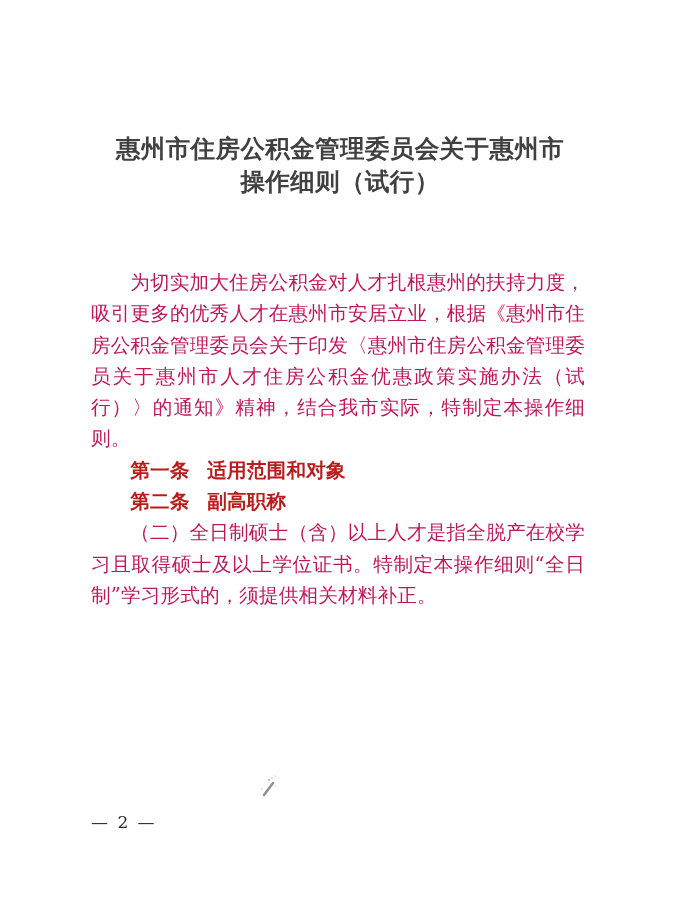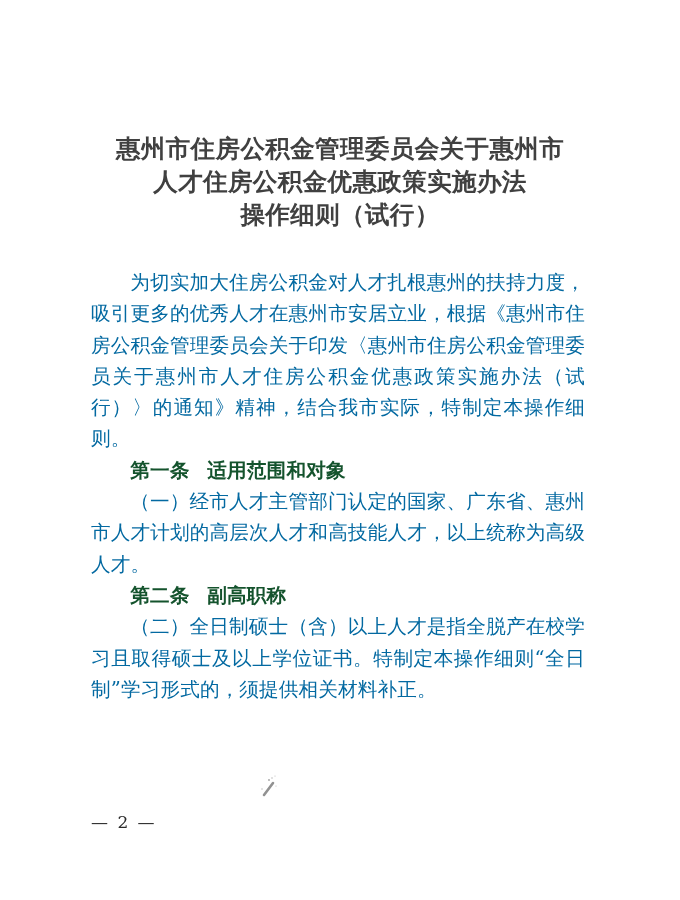--- a/index.html
+++ b/index.html
@@ -47,35 +47,35 @@
     top: 267px;
     width: 494px;
   }
   .para {
     font-size: 19.6px;
     line-height: 31.3px;
     text-align: justify;
     text-justify: inter-ideograph;
     margin: 0;
     letter-spacing: 0.15px;
-    color: #0369a1;
+    color: #be185d;
     font-family: "DejaVu Serif", "Liberation Serif", serif;
   }
   .para.indent {
     text-indent: 2em;
   }
   .heading {
     font-family: "DejaVu Sans", "Liberation Sans", sans-serif;
     font-weight: 700;
     font-size: 19.6px;
     line-height: 31.3px;
     text-indent: 2em;
     margin: 0;
     letter-spacing: 0.2px;
-    color: #14532d;
+    color: #b91c1c;
     text-align: left;
   }
   .heading .gap {
     display: inline-block;
     width: 0.9em;
   }
 
   
   #scan-smudge {
     position: absolute;
@@ -99,31 +99,29 @@
     white-space: nowrap;
   }
 </style>
 </head>
 <body>
 
 <div id="page">
 
   <div id="doc-title">
     <span class="tline">惠州市住房公积金管理委员会关于惠州市</span>
-    <span class="tline">人才住房公积金优惠政策实施办法</span>
     <span class="tline">操作细则（试行）</span>
   </div>
 
   <div id="body-text">
 
     <p class="para indent">为切实加大住房公积金对人才扎根惠州的扶持力度，吸引更多的优秀人才在惠州市安居立业，根据《惠州市住房公积金管理委员会关于印发〈惠州市住房公积金管理委员关于惠州市人才住房公积金优惠政策实施办法（试行）〉的通知》精神，结合我市实际，特制定本操作细则。</p>
 
     <p class="heading"><span>第一条</span><span class="gap"></span><span>适用范围和对象</span></p>
 
-    <p class="para indent">（一）经市人才主管部门认定的国家、广东省、惠州市人才计划的高层次人才和高技能人才，以上统称为高级人才。</p>
 
 
     <p class="heading"><span>第二条</span><span class="gap"></span><span>副高职称</span></p>
 
 
     <p class="para indent">（二）全日制硕士（含）以上人才是指全脱产在校学习且取得硕士及以上学位证书。特制定本操作细则“全日制”学习形式的，须提供相关材料补正。</p>
 
   </div>
 
   <svg id="scan-smudge" viewBox="0 0 26 30" aria-hidden="true">

